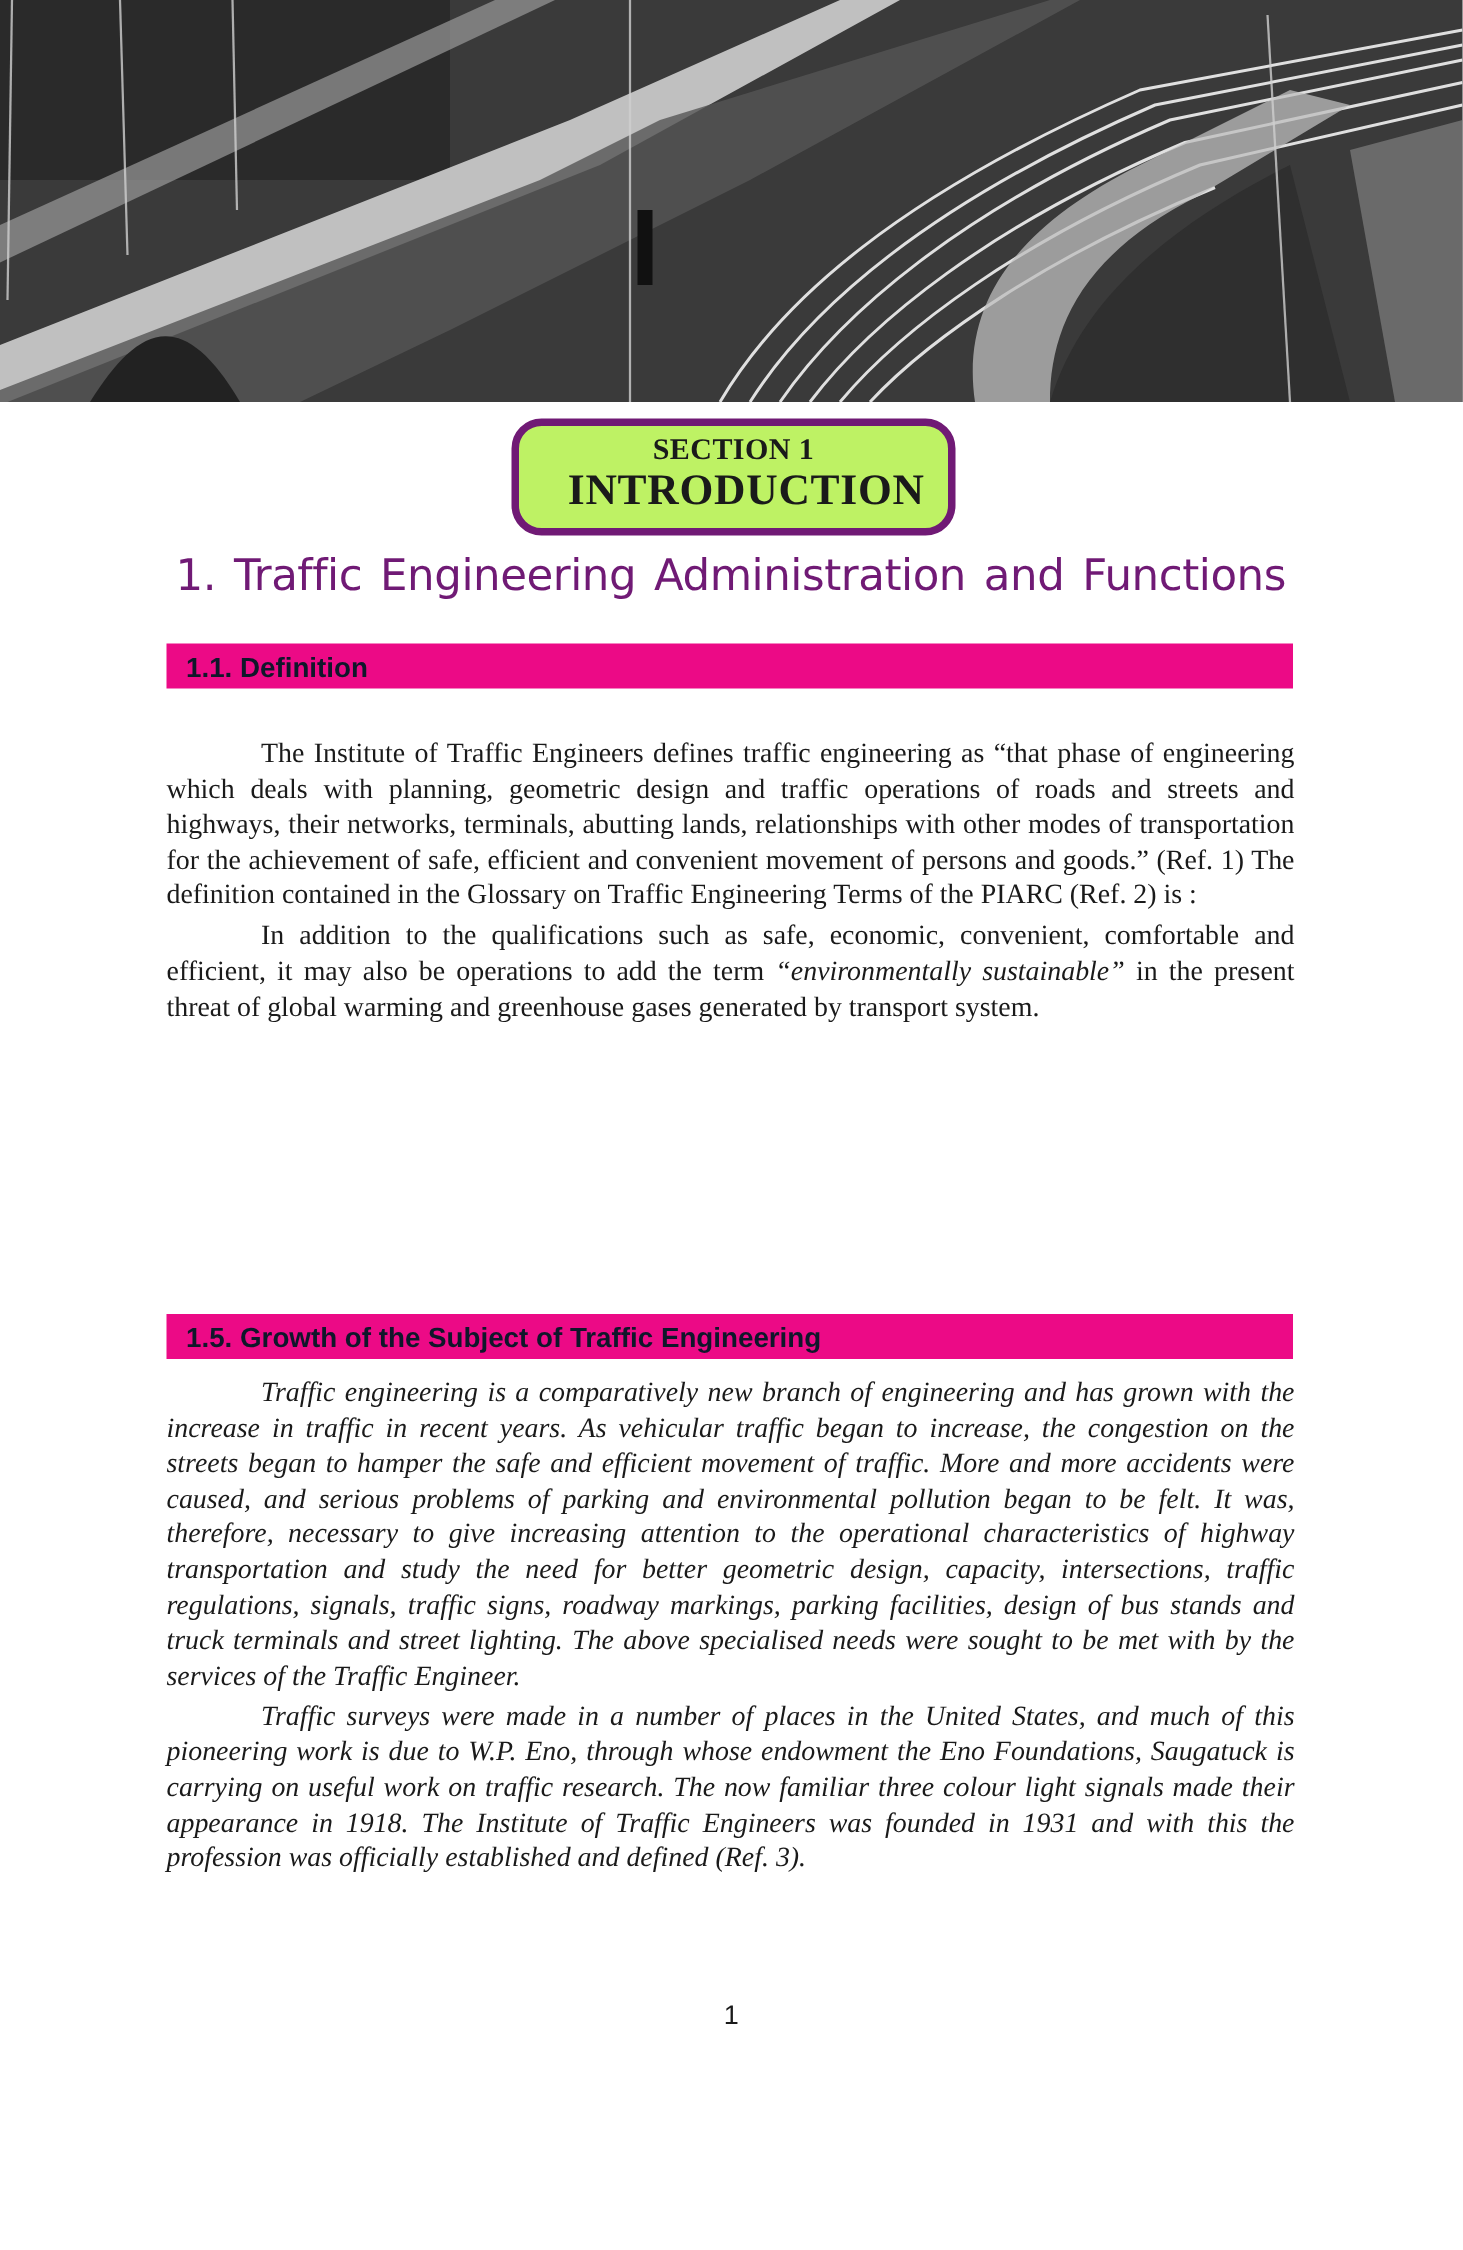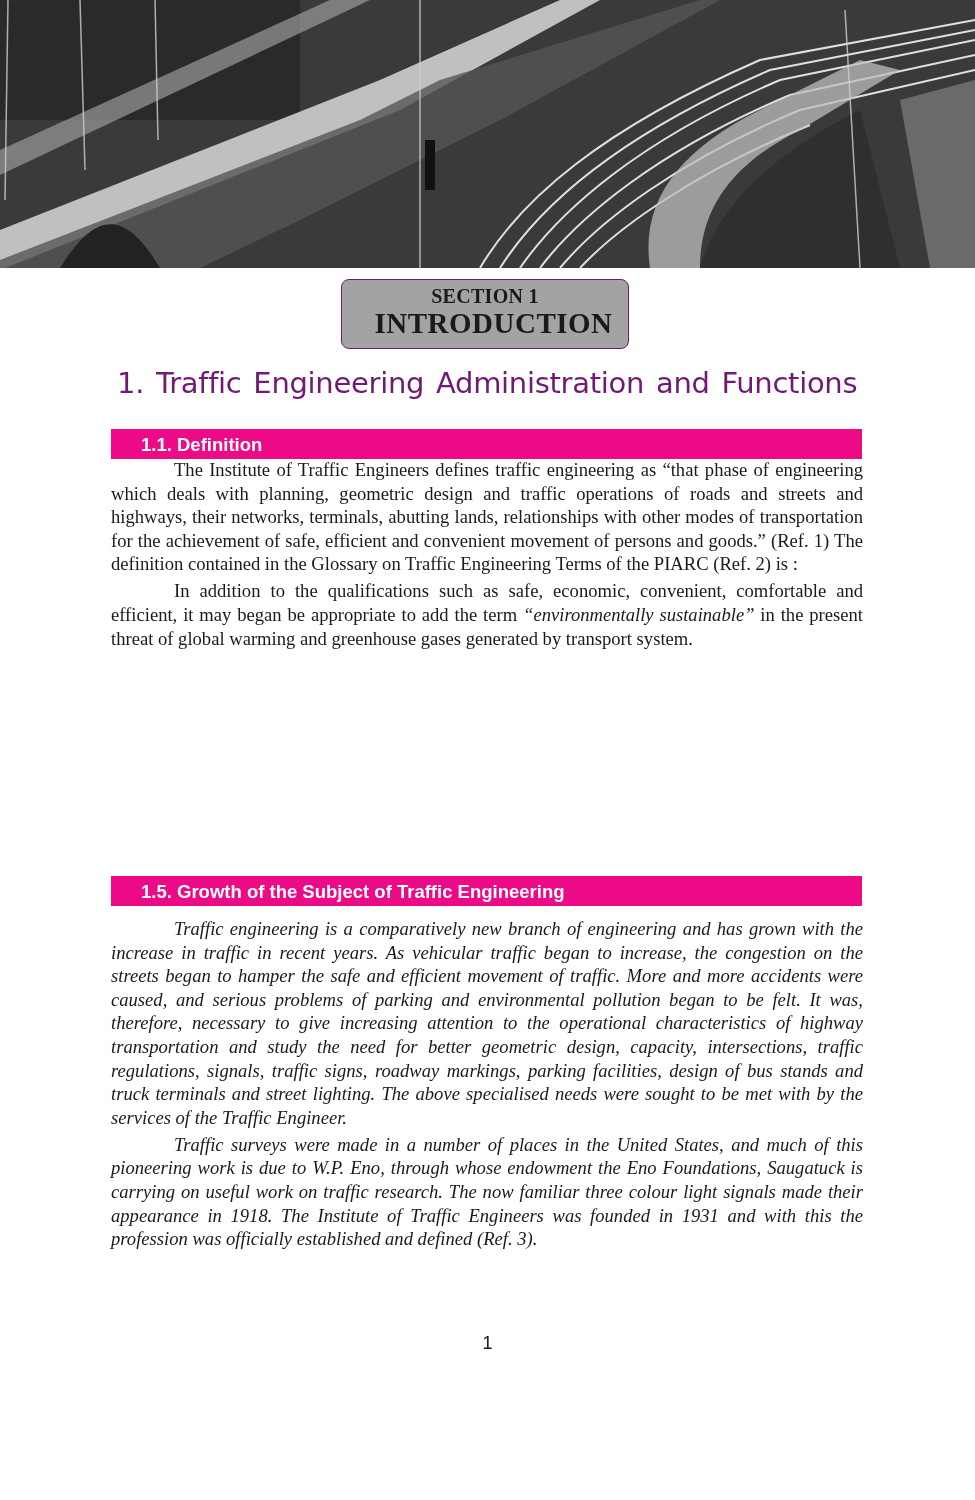--- a/index.html
+++ b/index.html
@@ -3,29 +3,29 @@
   <meta charset="utf-8">
   <style>
     html, body { margin: 0; padding: 0; background: #ffffff; }
     body { width: 975px; height: 1500px; position: relative; overflow: hidden; font-family: "DejaVu Serif", serif; color: #1a1a1a; }
 
     .hero { position: absolute; left: 0; top: 0; width: 975px; height: 268px; overflow: hidden;
       background: linear-gradient(160deg, #2e2e2e 0%, #4a4a4a 30%, #6b6b6b 55%, #3c3c3c 100%); }
     .hero svg { position: absolute; left: 0; top: 0; }
 
     .section-box { position: absolute; left: 341px; top: 279px; width: 286px; height: 68px;
-      background: #a3a3a3; border: 1px solid #701a75; border-radius: 8px; text-align: center; }
+      background: #bef264; border: 5px solid #701a75; border-radius: 20px; text-align: center; }
     .section-num { font-family: "Liberation Serif", serif; font-weight: bold; font-size: 20px; margin-top: 5px; letter-spacing: 0.3px; }
     .section-name { font-family: "Liberation Serif", serif; font-weight: bold; font-size: 29px; line-height: 30px; letter-spacing: 0.5px; padding-left: 17px; }
 
     .chapter-title { position: absolute; left: 117px; top: 366px; width: 748px; font-family: "DejaVu Sans", sans-serif;
       font-size: 29px; color: #701a75; letter-spacing: -0.3px; word-spacing: 3px; white-space: nowrap; }
 
     .subhead { position: absolute; left: 111px; width: 751px; height: 30px; background: #ec0a86;
-      color: #ffffff; font-family: "Liberation Sans", sans-serif; font-weight: bold; font-size: 18.5px; line-height: 31px; padding-left: 30px; box-sizing: border-box; }
+      color: #0f172a; font-family: "Liberation Sans", sans-serif; font-weight: bold; font-size: 18.5px; line-height: 31px; padding-left: 13px; box-sizing: border-box; }
 
     .body-text { position: absolute; left: 111px; width: 752px; font-family: "Liberation Serif", serif;
       font-size: 18.6px; line-height: 23.6px; text-align: justify; }
     .body-text p { margin: 0 0 3.5px 0; text-indent: 63px; }
     .body-text em { font-style: italic; }
 
     .page-num { position: absolute; left: 0; width: 975px; top: 1333px; text-align: center;
       font-family: "Liberation Sans", sans-serif; font-size: 18px; }
   </style>
 </head>
@@ -63,23 +63,23 @@
 
 <div class="section-box">
   <div class="section-num">SECTION 1</div>
   <div class="section-name">INTRODUCTION</div>
 </div>
 
 <div class="chapter-title">1. Traffic Engineering Administration and Functions</div>
 
 <div class="subhead" style="top:429px;">1.1. Definition</div>
 
-<div class="body-text" style="top:458px;">
+<div class="body-text" style="top:491px;">
   <p>The Institute of Traffic Engineers defines traffic engineering as “that phase of engineering which deals with planning, geometric design and traffic operations of roads and streets and highways, their networks, terminals, abutting lands, relationships with other modes of transportation for the achievement of safe, efficient and convenient movement of persons and goods.” (Ref. 1) The definition contained in the Glossary on Traffic Engineering Terms of the PIARC (Ref. 2) is :</p>
-  <p><span>In addition to the qualifications such as safe, economic, convenient, comfortable and efficient, it may began be appropriate to add the term </span><em>“environmentally sustainable”</em><span> in the present threat of global warming and greenhouse gases generated by transport system.</span></p>
+  <p><span>In addition to the qualifications such as safe, economic, convenient, comfortable and efficient, it may also be operations to add the term </span><em>“environmentally sustainable”</em><span> in the present threat of global warming and greenhouse gases generated by transport system.</span></p>
 </div>
 
 <div class="subhead" style="top:876px;">1.5. Growth of the Subject of Traffic Engineering</div>
 
 <div class="body-text" style="top:917px;font-style:italic;">
   <p>Traffic engineering is a comparatively new branch of engineering and has grown with the increase in traffic in recent years. As vehicular traffic began to increase, the congestion on the streets began to hamper the safe and efficient movement of traffic. More and more accidents were caused, and serious problems of parking and environmental pollution began to be felt. It was, therefore, necessary to give increasing attention to the operational characteristics of highway transportation and study the need for better geometric design, capacity, intersections, traffic regulations, signals, traffic signs, roadway markings, parking facilities, design of bus stands and truck terminals and street lighting. The above specialised needs were sought to be met with by the services of the Traffic Engineer.</p>
   <p>Traffic surveys were made in a number of places in the United States, and much of this pioneering work is due to W.P. Eno, through whose endowment the Eno Foundations, Saugatuck is carrying on useful work on traffic research. The now familiar three colour light signals made their appearance in 1918. The Institute of Traffic Engineers was founded in 1931 and with this the profession was officially established and defined (Ref. 3).</p>
 </div>
 
 <div class="page-num">1</div>

